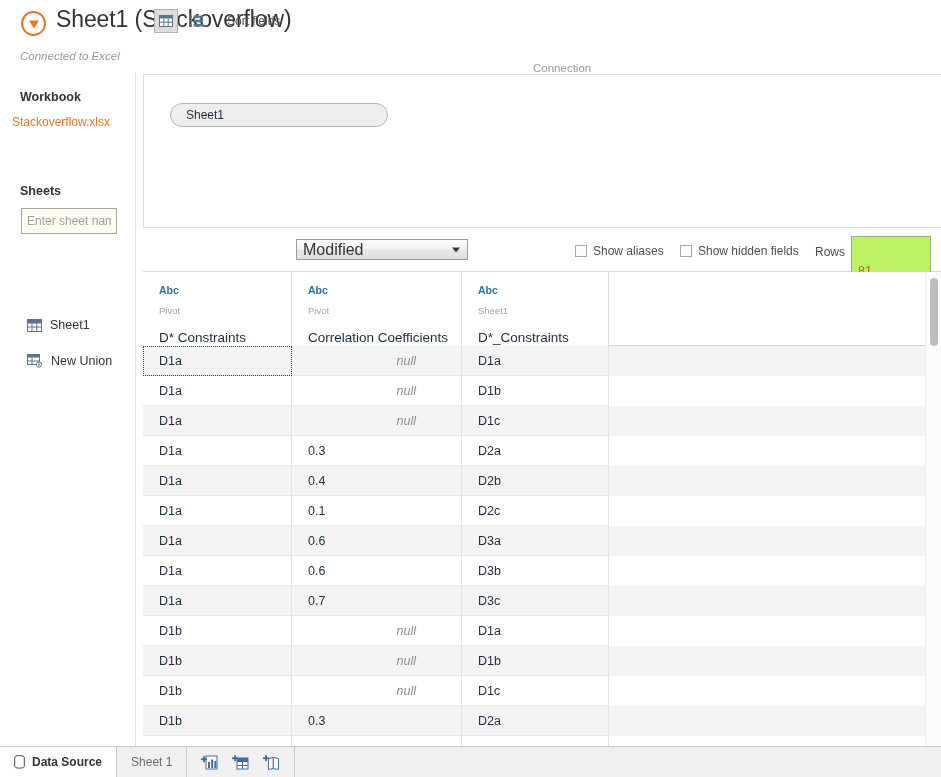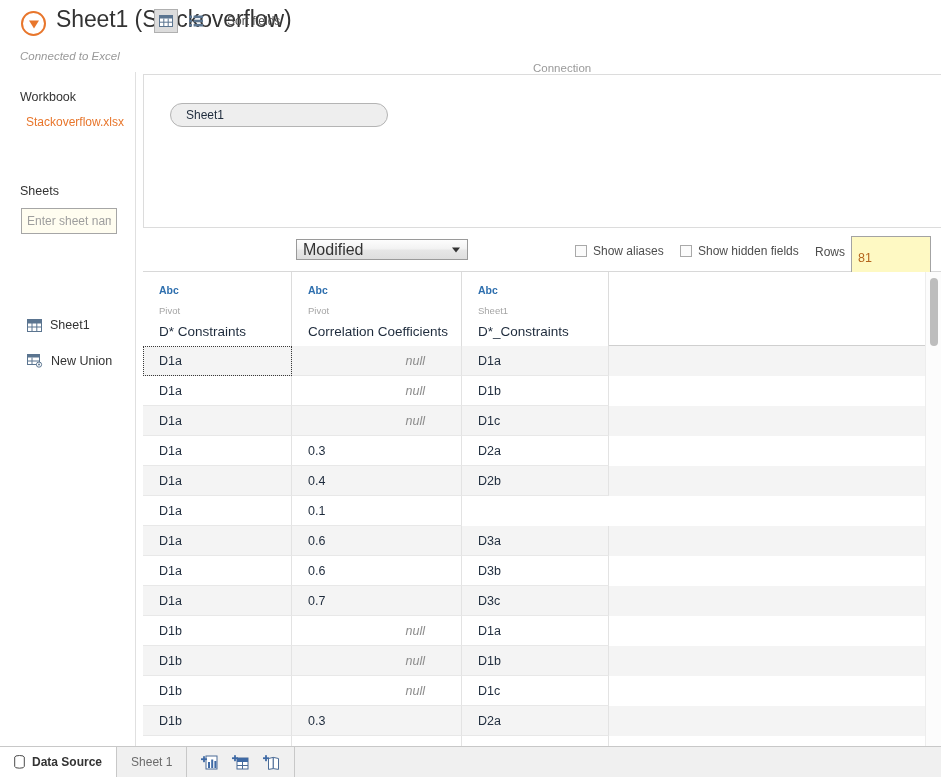--- a/index.html
+++ b/index.html
@@ -71,24 +71,24 @@
   .filters-add { font-size: 12px; color: #e8762c; cursor: pointer; }
 
   
   .sidebar {
     position: absolute; left: 0; top: 72px; width: 136px; height: 674px;
     background: #ffffff;
     border-right: 1px solid #e0e0e0;
   }
   .side-heading {
     position: absolute; left: 20px; font-size: 12.5px;
-    font-weight: normal; color: #333333;
+    font-weight: bold; color: #333333;
   }
   .side-link {
-    position: absolute; left: 26px; font-size: 12px; color: #e8762c;
+    position: absolute; left: 12px; font-size: 12px; color: #e8762c;
     cursor: pointer;
   }
   .sheet-input {
     position: absolute; left: 21px; top: 136px;
     width: 96px; height: 26px;
     background: #fffdf0; border: 1px solid #a6a6a6;
     font-family: "Liberation Sans", sans-serif;
     font-size: 12px; color: #333333; padding: 0 5px;
     outline: none;
   }
@@ -153,22 +153,22 @@
   }
   .cbx {
     width: 12px; height: 12px; border: 1px solid #a9a9a9;
     background: #fbfbfb; display: inline-block;
   }
   .cbx-text { font-size: 12px; color: #4d4d4d; white-space: nowrap; }
   .rows-label { position: absolute; left: 815px; top: 245px; font-size: 12px; color: #4d4d4d; }
   .rows-box {
     position: absolute; left: 851px; top: 236px;
     width: 80px; height: 44px;
-    border: 1px solid #a3a3a3; background: #fef9c3;
-    display: flex; align-items: center;
+    border: 1px solid #a3a3a3; background: #bef264;
+    display: flex; align-items: flex-end;
   }
   .rows-value {
     font-size: 12.5px; color: #b5651d; padding-left: 6px; flex: 1;
     border: none; outline: none; background: transparent;
     font-family: "Liberation Sans", sans-serif;
   }
 
   
   .grid-wrap {
     position: absolute; left: 143px; top: 272px;
@@ -182,39 +182,39 @@
     background: #ffffff;
   }
   .head-cell {
     position: relative; height: 74px;
     border-right: 1px solid #dcdcdc;
     padding: 12px 0 0 16px;
     background: #ffffff;
   }
   .head-type { font-size: 10.5px; font-weight: bold; color: #2e6fae; }
   .head-src  { font-size: 9.5px; color: #a5a5a5; margin-top: 9px; }
-  .head-name { font-size: 13.5px; color: #1e2b3c; margin-top: 8px; white-space: nowrap; }
+  .head-name { font-size: 13.5px; color: #1e2b3c; margin-top: 14px; white-space: nowrap; }
 
   .grid-body {
     position: absolute; left: 0; top: 74px; width: 798px; height: 400px;
     overflow: hidden;
   }
   .grid-row { display: flex; height: 30px; }
   .grid-row.alt { background: #f4f4f4; }
   .grid-row.norm { background: #ffffff; }
   .cell {
     height: 30px; line-height: 30px;
     border-right: 1px solid #e3e3e3;
     border-bottom: 1px solid #e8e8e8;
     font-size: 12.5px; color: #1e2b3c;
     padding-left: 16px; overflow: hidden; white-space: nowrap;
   }
   .cell.nullv {
     color: #8d8d8d; font-style: italic; text-align: right;
-    padding-right: 36px; padding-left: 0;
+    padding-right: 45px; padding-left: 0;
   }
   .cell.selected {
     outline: 1px dotted #3a3a3a; outline-offset: -1px;
   }
   .grid-filler {
     position: absolute; left: 609px; top: 0; width: 189px; height: 474px;
     background: #ffffff; border-left: 1px solid #e3e3e3;
   }
 
   
@@ -410,20 +410,21 @@
           <div class="cell" style="width: 147px;">D2a</div>
         </div>
         <div class="grid-row alt">
           <div class="cell" style="width: 149px;">D1a</div>
           <div class="cell" style="width: 170px;">0.4</div>
           <div class="cell" style="width: 147px;">D2b</div>
         </div>
         <div class="grid-row norm">
           <div class="cell" style="width: 149px;">D1a</div>
           <div class="cell" style="width: 170px;">0.1</div>
+          <div class="cell" style="width: 147px;">D2c</div>
         </div>
         <div class="grid-row alt">
           <div class="cell" style="width: 149px;">D1a</div>
           <div class="cell" style="width: 170px;">0.6</div>
           <div class="cell" style="width: 147px;">D3a</div>
         </div>
         <div class="grid-row norm">
           <div class="cell" style="width: 149px;">D1a</div>
           <div class="cell" style="width: 170px;">0.6</div>
           <div class="cell" style="width: 147px;">D3b</div>

